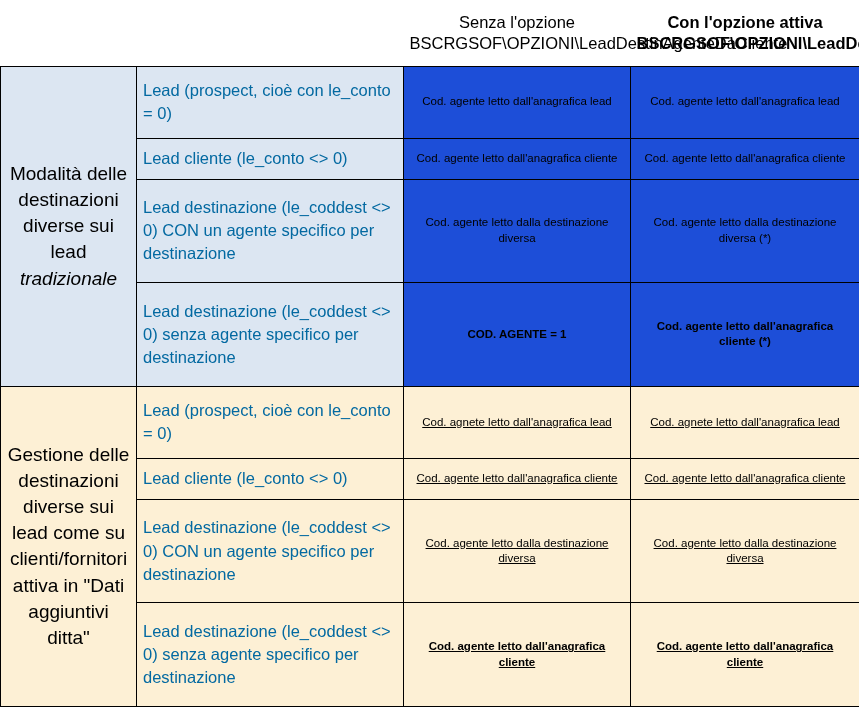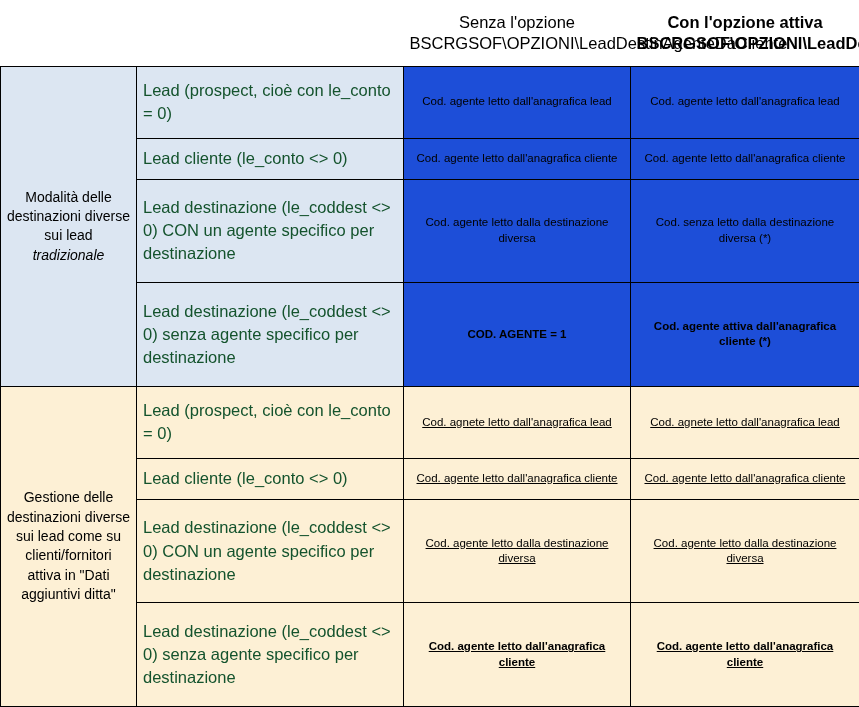--- a/index.html
+++ b/index.html
@@ -47,33 +47,33 @@
     color: #000000;
     padding: 6px 8px;
   }
   td.head-on {
     font-weight: bold;
   }
 
   
   td.mode {
     text-align: center;
-    font-size: 14px;
+    font-size: 19px;
     line-height: 1.38;
     color: #000000;
   }
   td.mode .ital {
     font-style: italic;
   }
 
   
   td.case {
     font-size: 16.5px;
     line-height: 1.4;
-    color: #14532d;
+    color: #0369a1;
     text-align: left;
   }
 
   
   td.val {
     text-align: center;
     font-size: 11.5px;
     line-height: 1.35;
     color: #000000;
   }
@@ -115,26 +115,26 @@
       <td class="val tint-blue-val">Cod. agente letto dall'anagrafica lead</td>
     </tr>
     <tr>
       <td class="case tint-blue">Lead cliente (le_conto &lt;&gt; 0)</td>
       <td class="val tint-blue-val">Cod. agente letto dall'anagrafica cliente</td>
       <td class="val tint-blue-val">Cod. agente letto dall'anagrafica cliente</td>
     </tr>
     <tr>
       <td class="case tint-blue">Lead destinazione (le_coddest &lt;&gt; 0) CON un agente specifico per destinazione</td>
       <td class="val tint-blue-val">Cod. agente letto dalla destinazione diversa</td>
-      <td class="val tint-blue-val">Cod. senza letto dalla destinazione diversa (*)</td>
+      <td class="val tint-blue-val">Cod. agente letto dalla destinazione diversa (*)</td>
     </tr>
     <tr>
       <td class="case tint-blue">Lead destinazione (le_coddest &lt;&gt; 0) senza agente specifico per destinazione</td>
       <td class="val tint-blue-val bold">COD. AGENTE = 1</td>
-      <td class="val tint-blue-val bold">Cod. agente attiva dall'anagrafica cliente (*)</td>
+      <td class="val tint-blue-val bold">Cod. agente letto dall'anagrafica cliente (*)</td>
     </tr>
 
     <tr>
       <td class="mode tint-cream" rowspan="4" style="background: rgb(253, 240, 213);">
         <span>Gestione delle destinazioni diverse sui lead come su clienti/fornitori attiva in "Dati aggiuntivi ditta"</span>
       </td>
       <td class="case tint-cream">Lead (prospect, cioè con le_conto = 0)</td>
       <td class="val tint-cream-val">Cod. agnete letto dall'anagrafica lead</td>
       <td class="val tint-cream-val">Cod. agnete letto dall'anagrafica lead</td>
     </tr>

